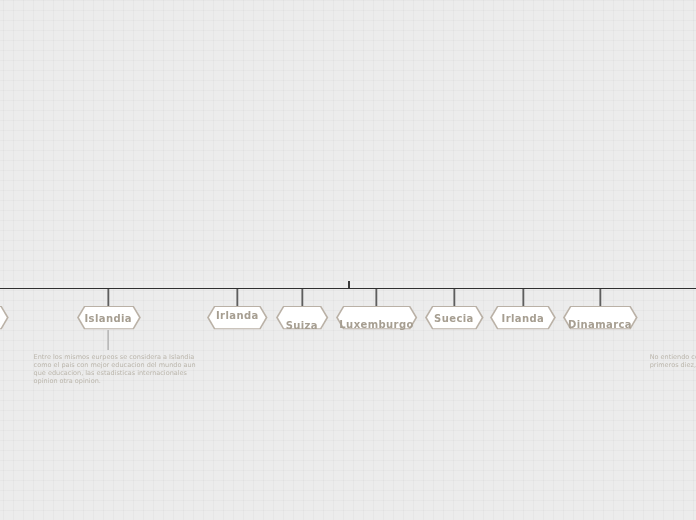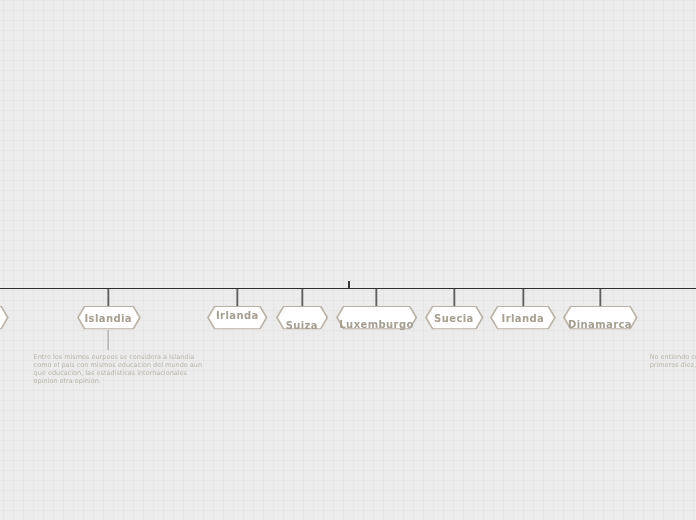--- a/index.html
+++ b/index.html
@@ -98,17 +98,17 @@
       <div class="hexnode" style="left: 562.9px; top: 306.1px; width: 74.7px; height: 36px;">
         <svg width="76.70000000000005" height="25.2" viewBox="-1 -1 76.70000000000005 25.2" style="left: -1px; top: -1px;">
           <polygon points="7,0 67.70000000000005,0 74.70000000000005,11.6 67.70000000000005,23.2 7,23.2 0,11.6" fill="#bab1a6"></polygon>
           <polygon points="8.167968245133789,1 66.53203175486625,1 72.76450976520691,11.6 66.53203175486625,22.2 8.167968245133789,22.2 1.9354902347931364,11.6" fill="#ffffff"></polygon>
         </svg>
         <div class="nlabel">Dinamarca</div>
       </div>
     </div>
   <div id="notes-layer">
       <div class="edge-note" style="left: 107px; top: 329.5px; height: 20.5px;"></div>
-      <div class="note" style="left: 20.6px; top: 354.2px; margin-left: 13px;"><div>Entre los mismos eurpeos se considera a Islandia</div><div>como el pais con mismos educacion del mundo aun</div><div>que educacion, las estadisticas internacionales</div><div>opinion otra opinion.</div></div>
+      <div class="note" style="left: 20.6px; top: 354.2px; margin-left: 13px;"><div>Entre los mismos eurpeos se considera a Islandia</div><div>como el pais con mejor educacion del mundo aun</div><div>que educacion, las estadisticas internacionales</div><div>opinion otra opinion.</div></div>
       <div class="note" style="left: 649.7px; top: 354.2px;"><div>No entiendo como</div><div>primeros diez, e</div></div>
     </div>
 
 </div>
 
 </body></html>

